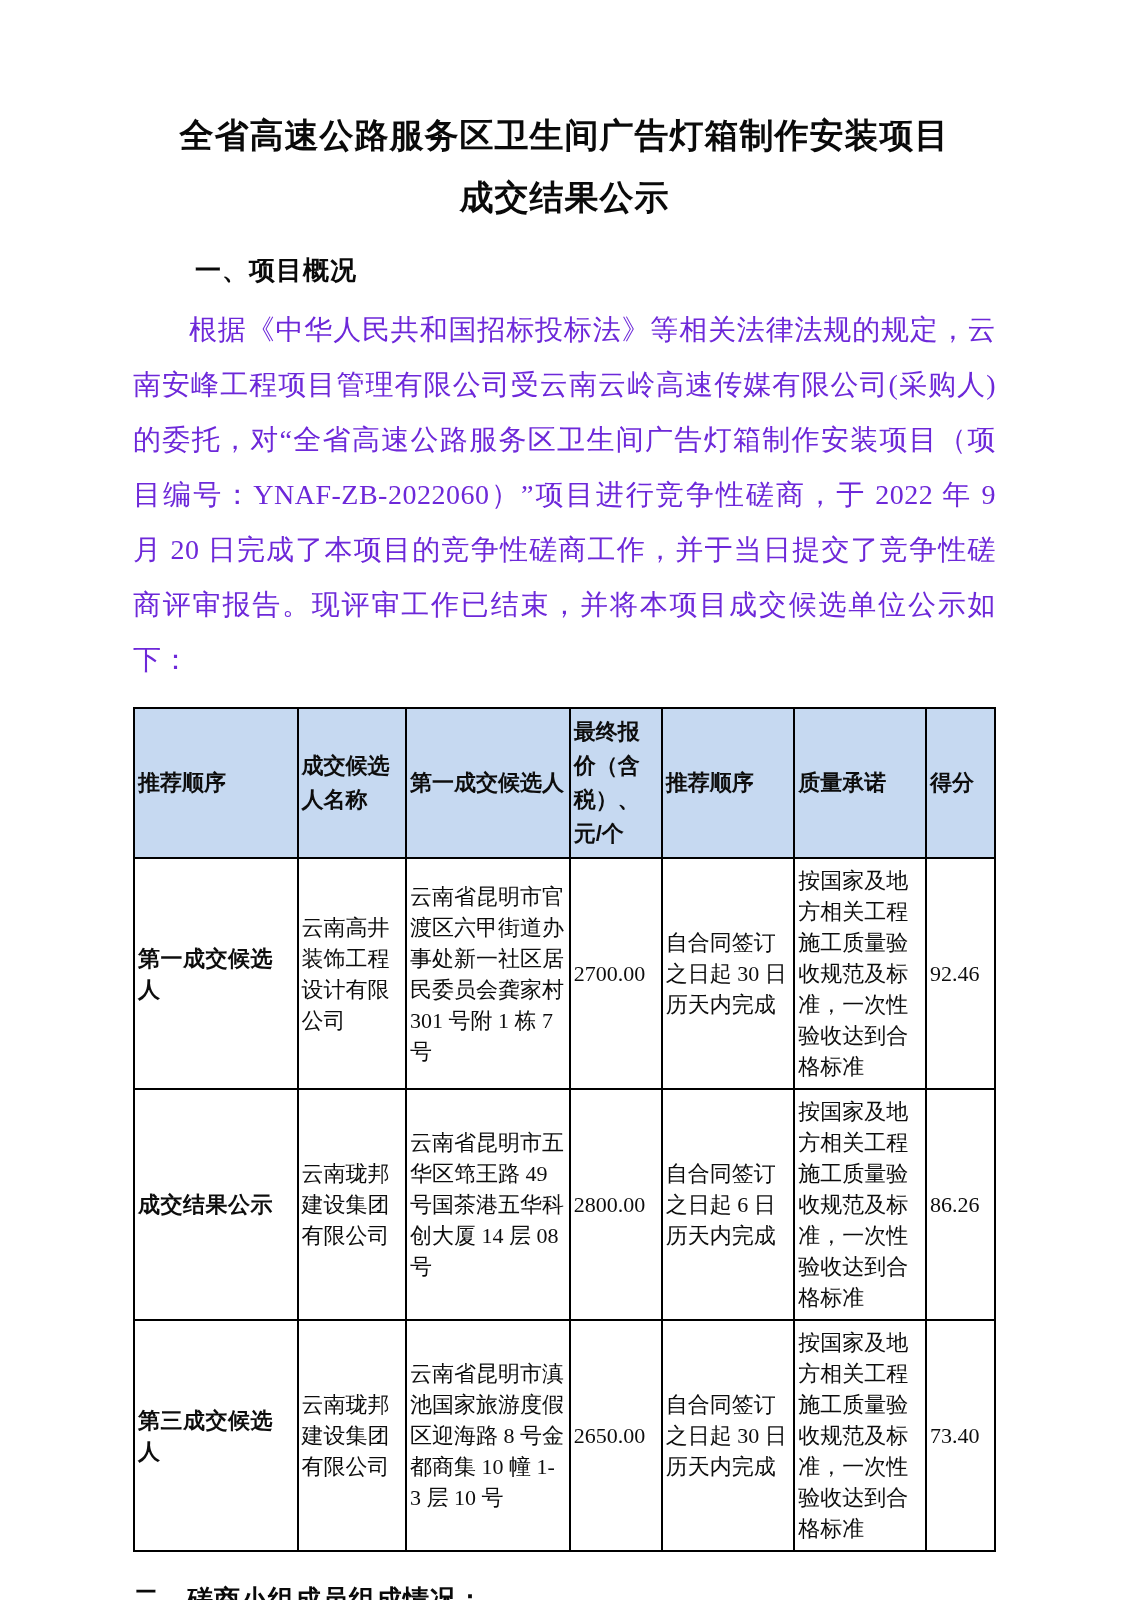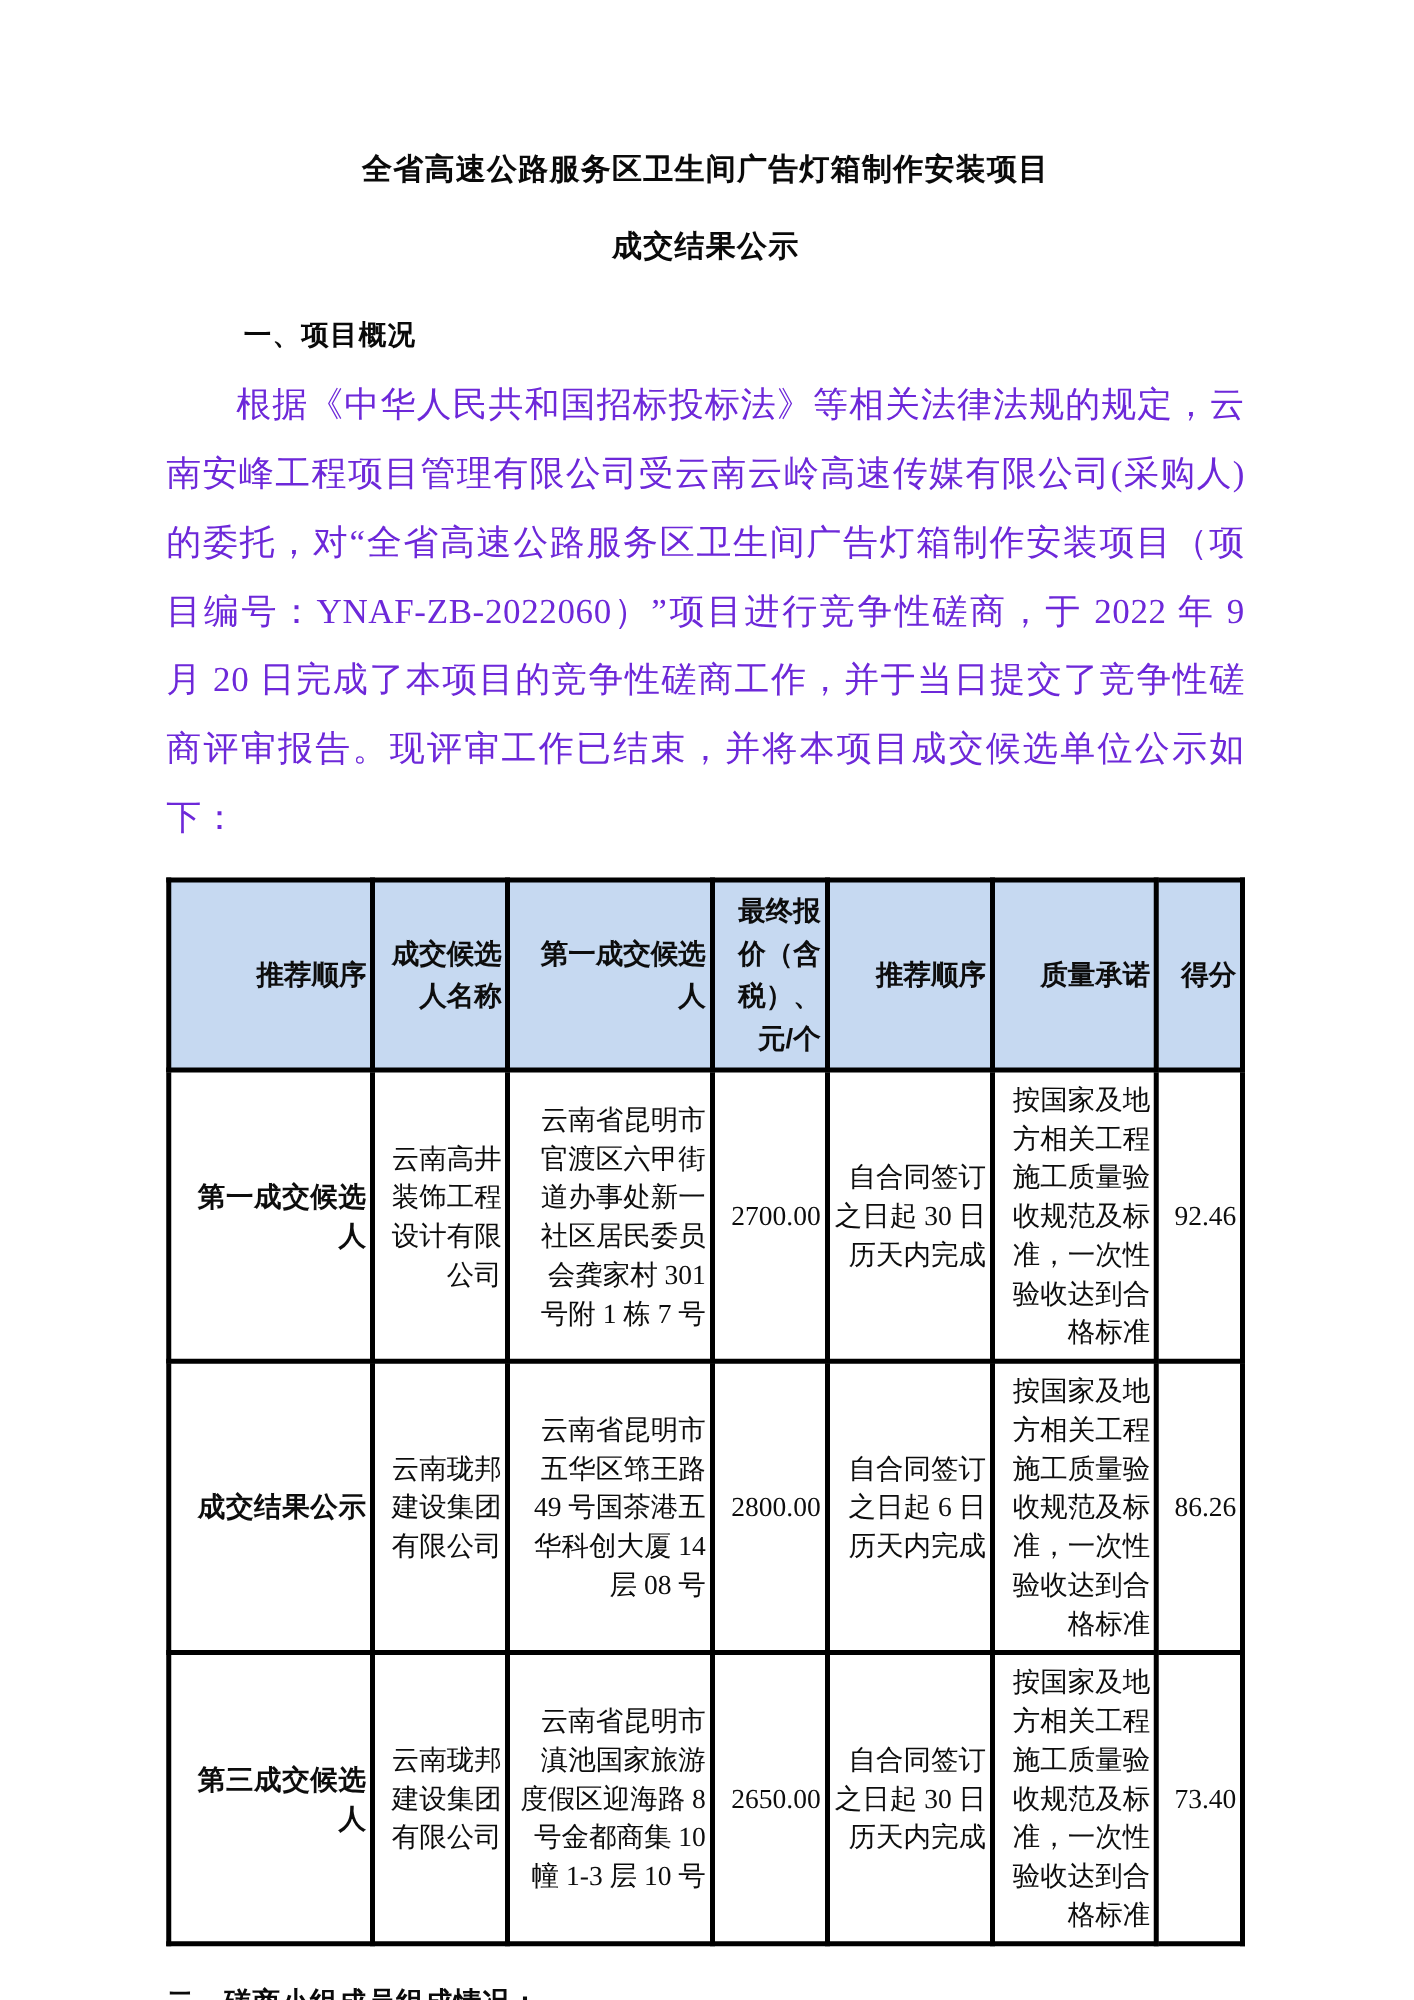--- a/index.html
+++ b/index.html
@@ -16,29 +16,29 @@
   }
   .content {
     position: absolute;
     left: 133px;
     top: 0;
     width: 863px;
   }
   .doc-title {
     margin-top: 105px;
     text-align: center;
-    font-size: 24px;
+    font-size: 34px;
     font-weight: bold;
     line-height: 62px;
     letter-spacing: 1px;
     color: #0a0a0a;
   }
   .sec-heading {
     font-family: "Liberation Sans", "DejaVu Sans", sans-serif;
-    font-size: 22px;
+    font-size: 26px;
     font-weight: bold;
     color: #0a0a0a;
     letter-spacing: 1px;
   }
   .sec1-heading {
     margin-top: 24px;
     padding-left: 62px;
   }
   .body-para {
     margin-top: 14px;
@@ -50,22 +50,22 @@
     color: #6d28d9;
   }
   table.results {
     margin-top: 20px;
     width: 863px;
     border-collapse: collapse;
     table-layout: fixed;
   }
   table.results th,
   table.results td {
-    border: 4px solid #000000;
-    text-align: right;
+    border: 2px solid #000000;
+    text-align: left;
     vertical-align: middle;
     padding: 6px 3px;
     color: #0d0d0d;
   }
   table.results th {
     background: #c6d9f1;
     font-family: "Liberation Sans", "DejaVu Sans", sans-serif;
     font-size: 22px;
     font-weight: bold;
     line-height: 34px;

